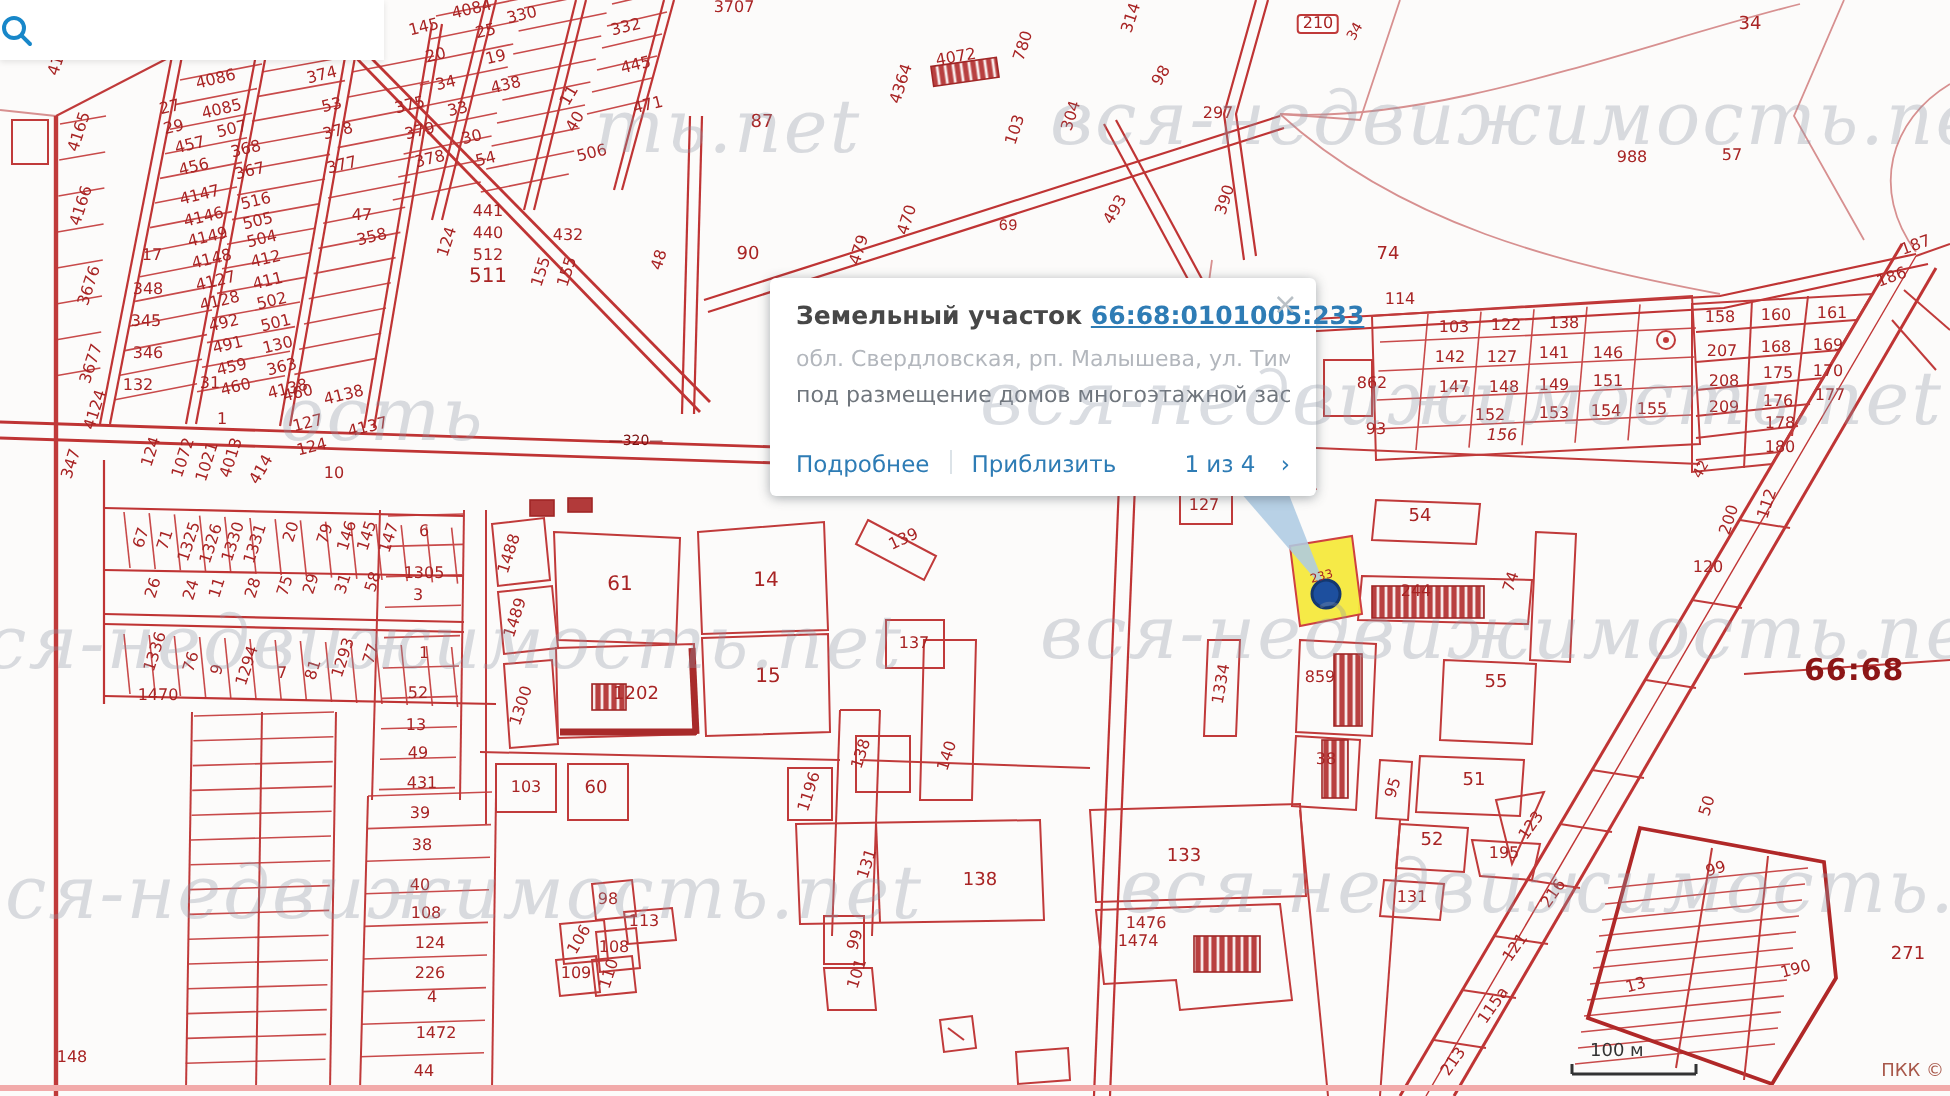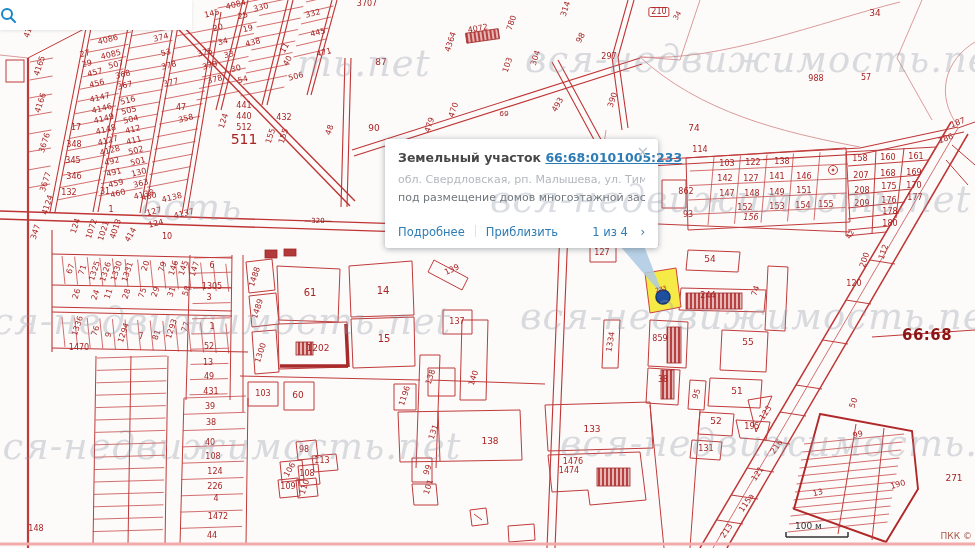--- a/index.html
+++ b/index.html
@@ -460,21 +460,21 @@
       <div class="pl" style="left: 243px; top: 80px; font-size: 8px; transform: translate(-50%, -50%) rotate(-14deg);">54</div>
       <div class="pl" style="left: 296px; top: 77px; font-size: 8px; transform: translate(-50%, -50%) rotate(-14deg);">506</div>
       <div class="pl" style="left: 313px; top: 14px; font-size: 8px; transform: translate(-50%, -50%) rotate(-14deg);">332</div>
       <div class="pl" style="left: 318px; top: 33px; font-size: 8px; transform: translate(-50%, -50%) rotate(-14deg);">445</div>
       <div class="pl" style="left: 324px; top: 53px; font-size: 8px; transform: translate(-50%, -50%) rotate(-14deg);">471</div>
       <div class="pl" style="left: 367px; top: 4px; font-size: 8px; transform: translate(-50%, -50%) rotate(0deg);">3707</div>
       <div class="pl" style="left: 381px; top: 62px; font-size: 9px; transform: translate(-50%, -50%) rotate(0deg);">87</div>
       <div class="pl" style="left: 244px; top: 106px; font-size: 8px; transform: translate(-50%, -50%) rotate(0deg);">441</div>
       <div class="pl" style="left: 244px; top: 117px; font-size: 8px; transform: translate(-50%, -50%) rotate(0deg);">440</div>
       <div class="pl" style="left: 244px; top: 128px; font-size: 8px; transform: translate(-50%, -50%) rotate(0deg);">512</div>
-      <div class="pl" style="left: 244px; top: 139px; font-size: 14px; transform: translate(-50%, -50%) rotate(0deg); text-align: center;">511</div>
+      <div class="pl" style="left: 244px; top: 139px; font-size: 10px; transform: translate(-50%, -50%) rotate(0deg); text-align: center;">511</div>
       <div class="pl" style="left: 224px; top: 121px; font-size: 8px; transform: translate(-50%, -50%) rotate(-72deg);">124</div>
       <div class="pl" style="left: 284px; top: 118px; font-size: 8px; transform: translate(-50%, -50%) rotate(0deg);">432</div>
       <div class="pl" style="left: 271px; top: 136px; font-size: 8px; transform: translate(-50%, -50%) rotate(-72deg);">155</div>
       <div class="pl" style="left: 284px; top: 136px; font-size: 8px; transform: translate(-50%, -50%) rotate(-72deg);">155</div>
       <div class="pl" style="left: 330px; top: 130px; font-size: 8px; transform: translate(-50%, -50%) rotate(-72deg);">48</div>
       <div class="pl" style="left: 374px; top: 128px; font-size: 9px; transform: translate(-50%, -50%) rotate(0deg);">90</div>
       <div class="pl" style="left: 478px; top: 29px; font-size: 8px; transform: translate(-50%, -50%) rotate(-10deg);">4072</div>
       <div class="pl" style="left: 451px; top: 42px; font-size: 8px; transform: translate(-50%, -50%) rotate(-72deg);">4364</div>
       <div class="pl" style="left: 512px; top: 23px; font-size: 8px; transform: translate(-50%, -50%) rotate(-72deg);">780</div>
       <div class="pl" style="left: 566px; top: 9px; font-size: 8px; transform: translate(-50%, -50%) rotate(-72deg);">314</div>

